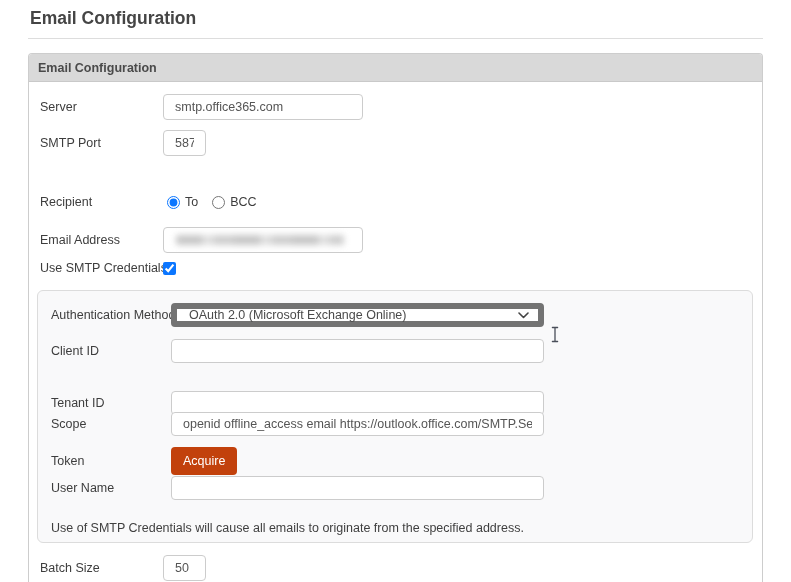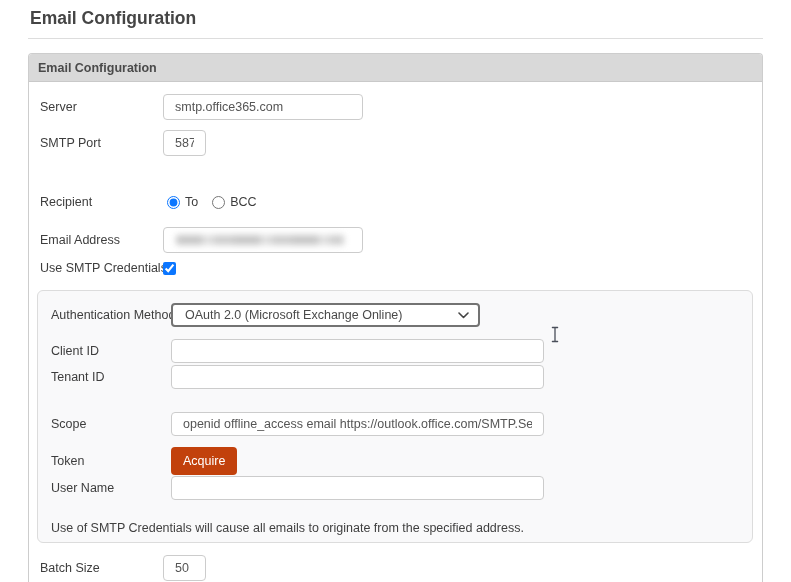--- a/index.html
+++ b/index.html
@@ -47,21 +47,21 @@
   }
   .inner-panel {
     position:absolute; left:8px; top:236px; width:716px; height:253px;
     background:#f9f9fa; border:1px solid #dcdcdc; border-radius:6px;
   }
   .irow { position:absolute; left:13px; display:flex; align-items:center; }
   .ilbl { width:120px; flex:0 0 120px; font-size:12.5px; color:#3d3d3d; white-space:nowrap; }
   .itxt { height:24px; width:373px; border:1px solid #ccc; border-radius:4px; background:#fff;
     font-family:"Liberation Sans", sans-serif; font-size:12.5px; color:#555; padding:0 11px; outline:none; }
   .select {
-    height:24px; width:309px; border:2px solid #737373; border-radius:4px; background:#fff;
+    height:24px; width:373px; border:6px solid #737373; border-radius:4px; background:#fff;
     display:flex; align-items:center; justify-content:space-between;
     padding:0 9px 0 12px; font-size:12.5px; color:#4a4a4a; cursor:default;
   }
   .acquire-btn {
     height:28px; padding:0 12px; background:#c2410c; border:none; border-radius:4px;
     color:#fff; font-family:"Liberation Sans", sans-serif; font-size:12.5px; cursor:pointer;
   }
   .inner-note { position:absolute; left:13px; top:230px; font-size:12.5px; color:#3f3f3f; }
   .ibeam { position:absolute; left:550px; top:326px; }
 </style>
@@ -119,21 +119,21 @@
             <path d="M1 1 L5.5 5.5 L10 1" fill="none" stroke="#444" stroke-width="1.6" stroke-linecap="round" stroke-linejoin="round"></path>
           </svg>
         </div>
       </div>
 
       <div class="irow" style="top:40px; height:40px">
         <span class="ilbl">Client ID</span>
         <input class="itxt" type="text" value="" style="">
       </div>
 
-      <div class="irow" style="top:74px; height:24px">
+      <div class="irow" style="top:100px; height:24px">
         <span class="ilbl">Tenant ID</span>
         <input class="itxt" type="text" value="" style="">
       </div>
 
       <div class="irow" style="top:120px; height:25px">
         <span class="ilbl">Scope</span>
         <input class="itxt" type="text" value="openid offline_access email https://outlook.office.com/SMTP.Send" style="">
       </div>
 
       <div class="irow" style="top:156px; height:28px">

